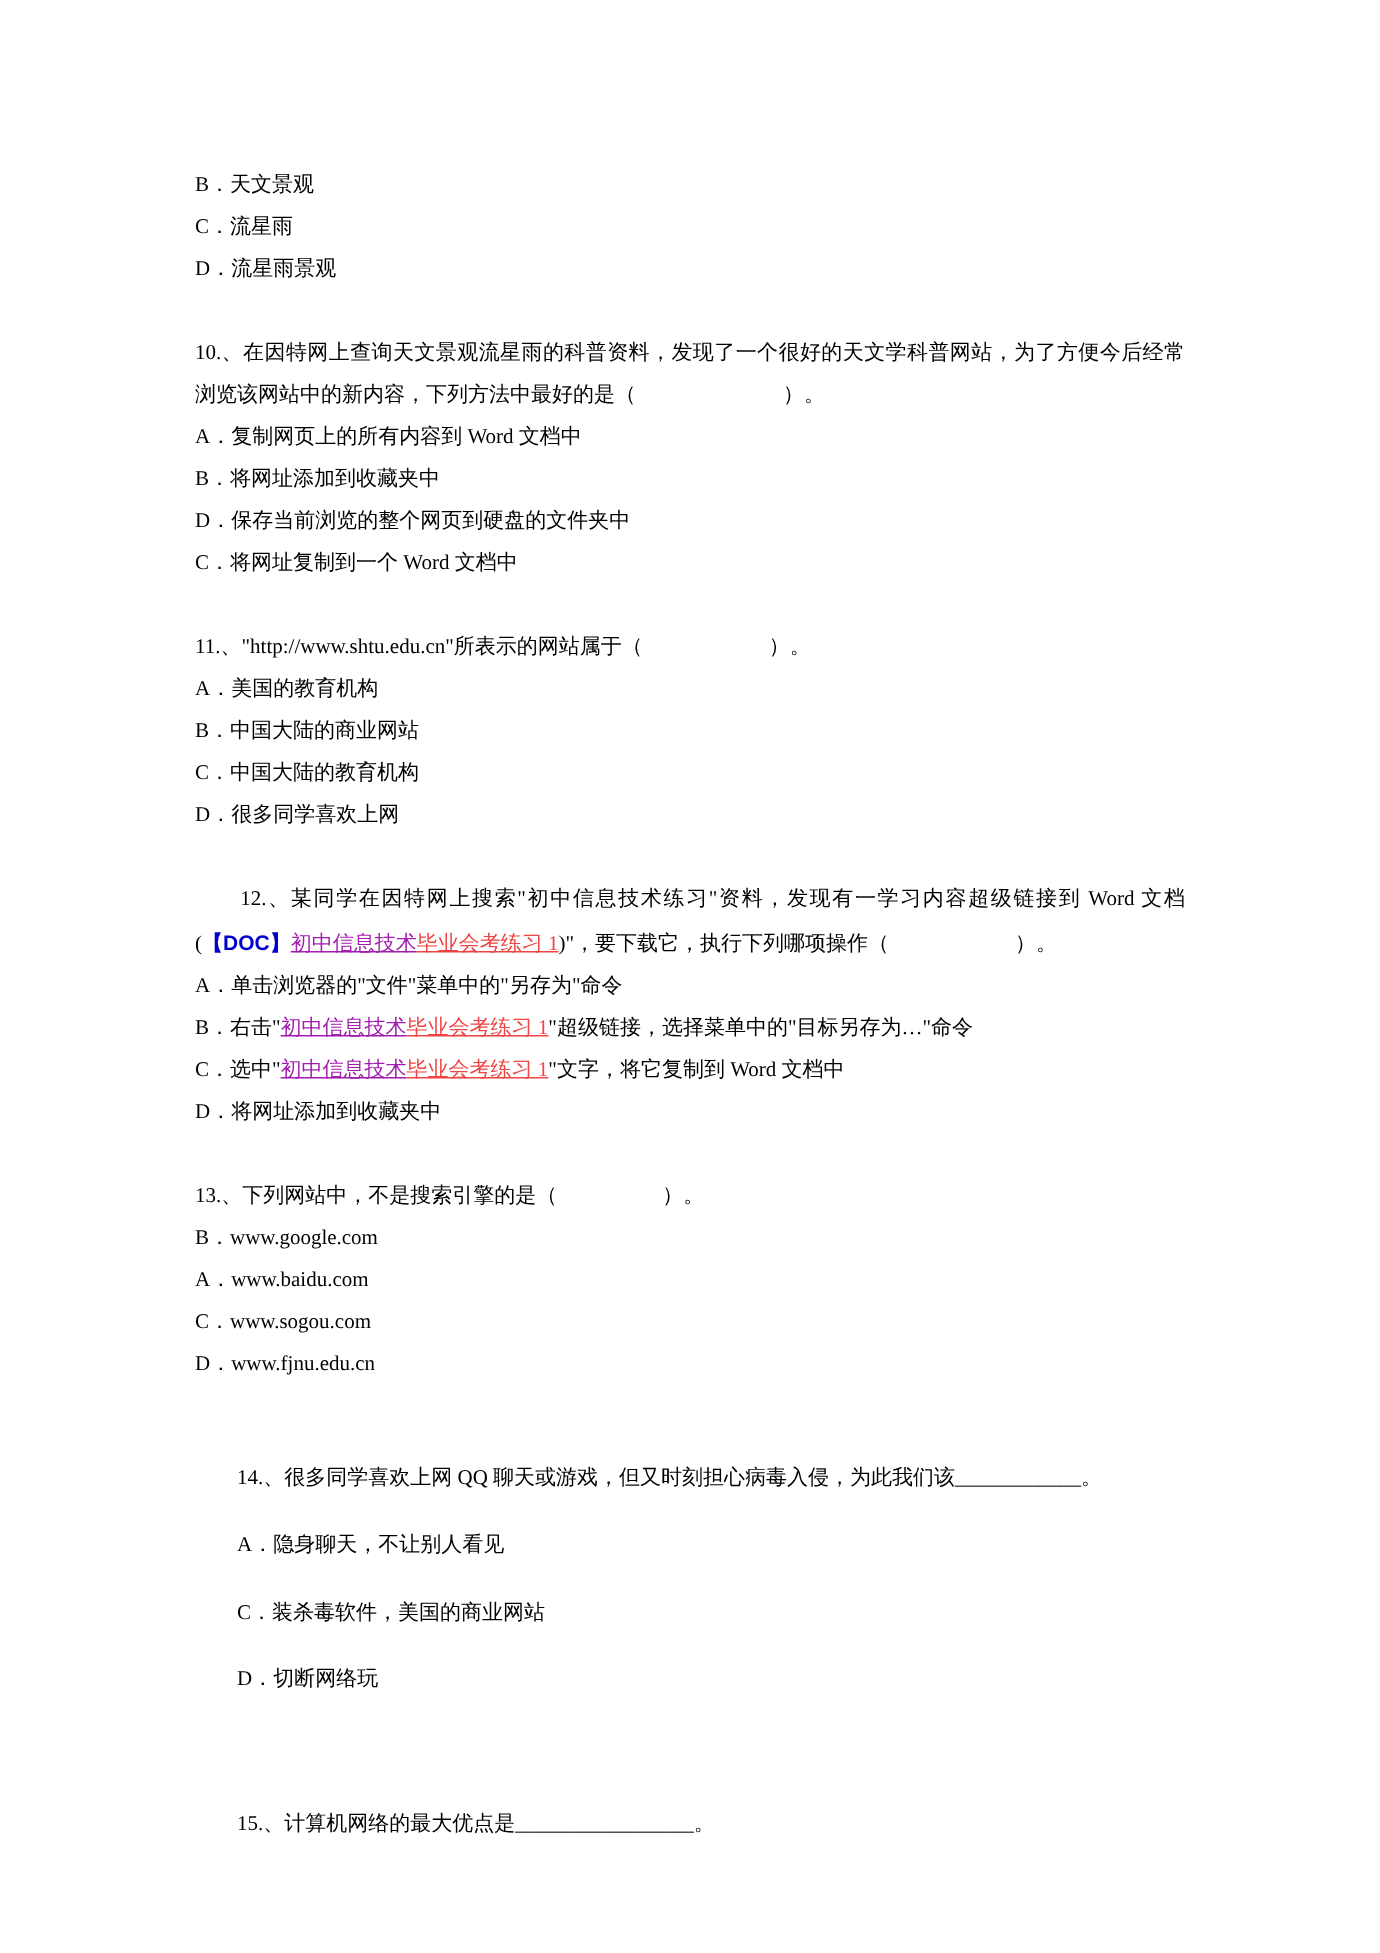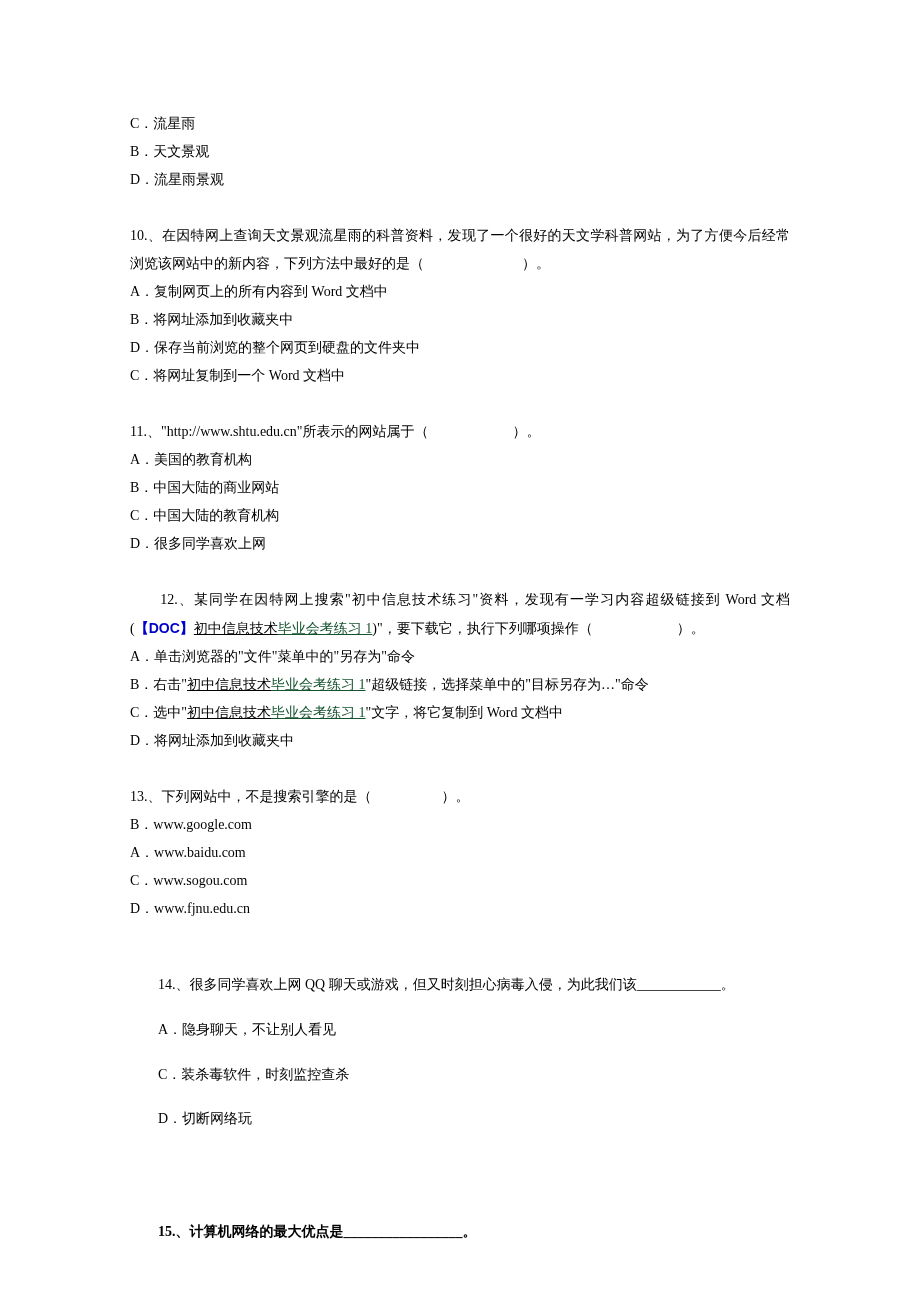--- a/index.html
+++ b/index.html
@@ -24,40 +24,40 @@
   }
   .q-gap-big {
     margin-top: 40px;
   }
   .link-blue {
     color: #0000cc;
     font-family: Arial, sans-serif;
     font-weight: bold;
   }
   .link-red {
-    color: #000000;
+    color: #a21caf;
     text-decoration: underline;
   }
   .link-blue2 {
-    color: #14532d;
+    color: #ef4444;
     text-decoration: underline;
   }
   a.hyperlink {
     text-decoration: none;
   }
   .justify {
     text-align: justify;
   }
 </style>
 </head>
 <body>
 
 <div>
+  <p class="option-line">B．天文景观</p>
   <p class="option-line">C．流星雨</p>
-  <p class="option-line">B．天文景观</p>
   <p class="option-line">D．流星雨景观</p>
 </div>
 
 <div class="q-gap">
   <p class="option-line justify">10.、在因特网上查询天文景观流星雨的科普资料，发现了一个很好的天文学科普网站，为了方便今后经常浏览该网站中的新内容，下列方法中最好的是（　　　　　　　）。</p>
   <p class="option-line">A．复制网页上的所有内容到 Word 文档中</p>
   <p class="option-line">B．将网址添加到收藏夹中</p>
   <p class="option-line">D．保存当前浏览的整个网页到硬盘的文件夹中</p>
   <p class="option-line">C．将网址复制到一个 Word 文档中</p>
 </div>
@@ -88,19 +88,19 @@
   <p class="option-line">13.、下列网站中，不是搜索引擎的是（　　　　　）。</p>
   <p class="option-line">B．www.google.com</p>
   <p class="option-line">A．www.baidu.com</p>
   <p class="option-line">C．www.sogou.com</p>
   <p class="option-line">D．www.fjnu.edu.cn</p>
 </div>
 
 <div class="q-gap-big" style="line-height:3.2;">
   <p class="option-line">　　14.、很多同学喜欢上网 QQ 聊天或游戏，但又时刻担心病毒入侵，为此我们该____________。</p>
   <p class="option-line">　　A．隐身聊天，不让别人看见</p>
-  <p class="option-line">　　C．装杀毒软件，时刻监控查杀</p>
+  <p class="option-line">　　C．装杀毒软件，美国的商业网站</p>
   <p class="option-line">　　D．切断网络玩</p>
 </div>
 
-<div style="margin-top:76px;font-weight:bold;">
+<div style="margin-top:60px;">
   <p class="option-line">　　15.、计算机网络的最大优点是_________________。</p>
 </div>
 
 </body></html>

